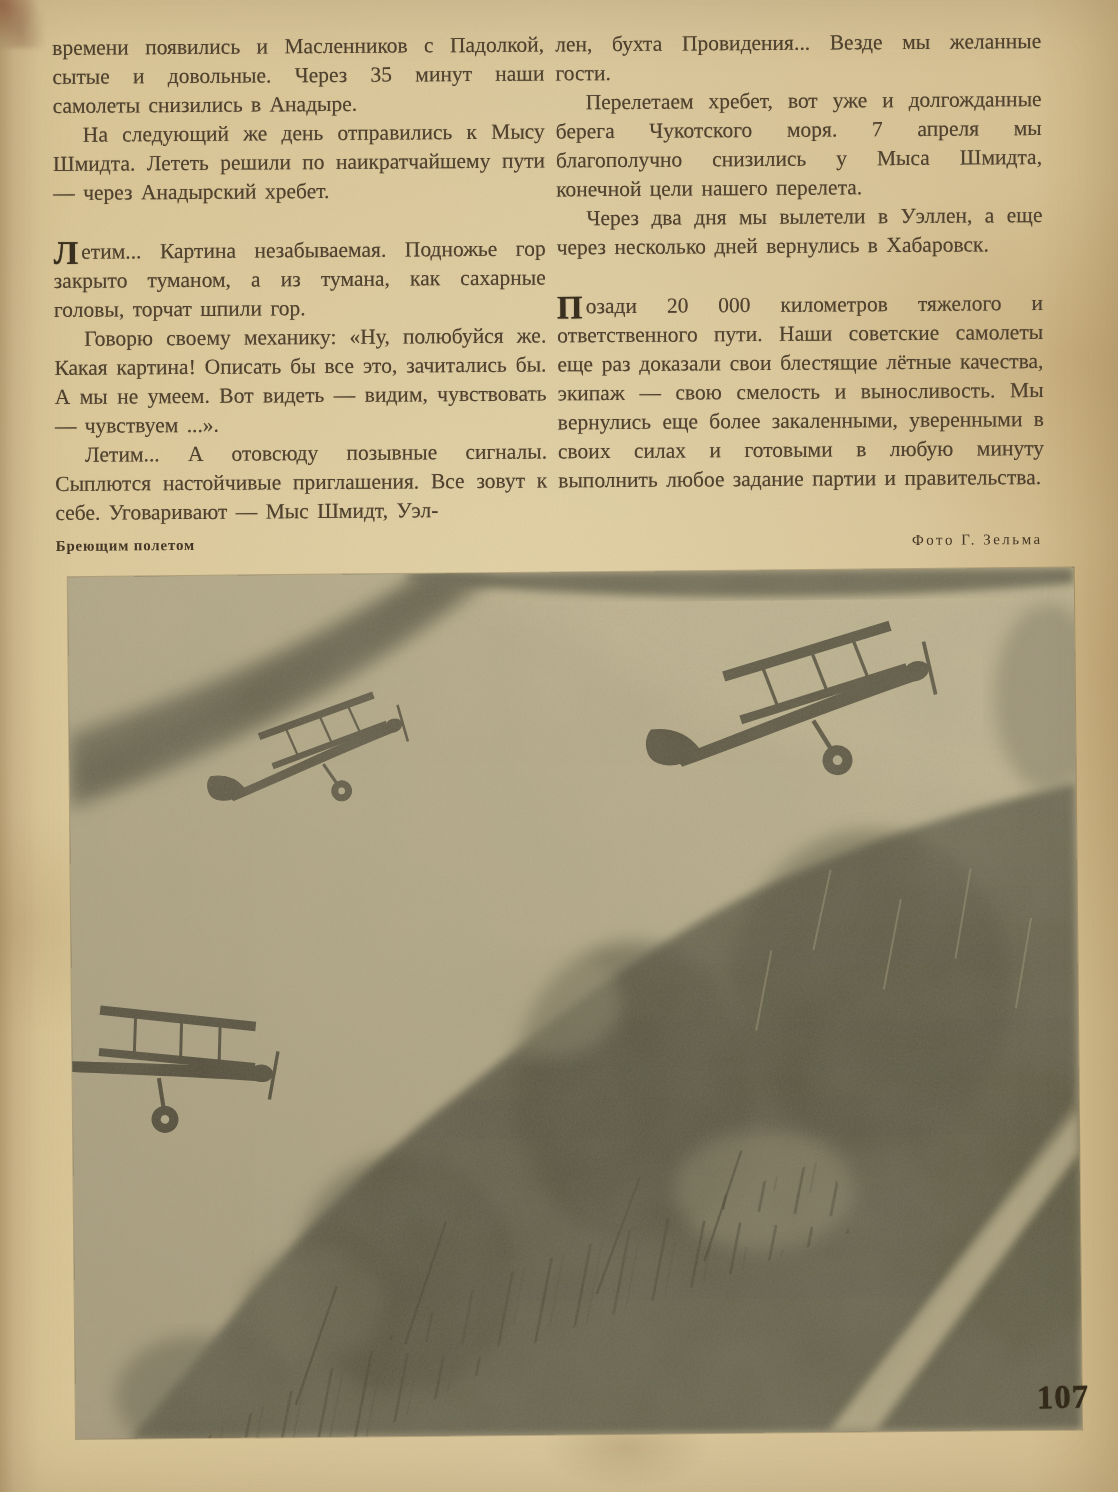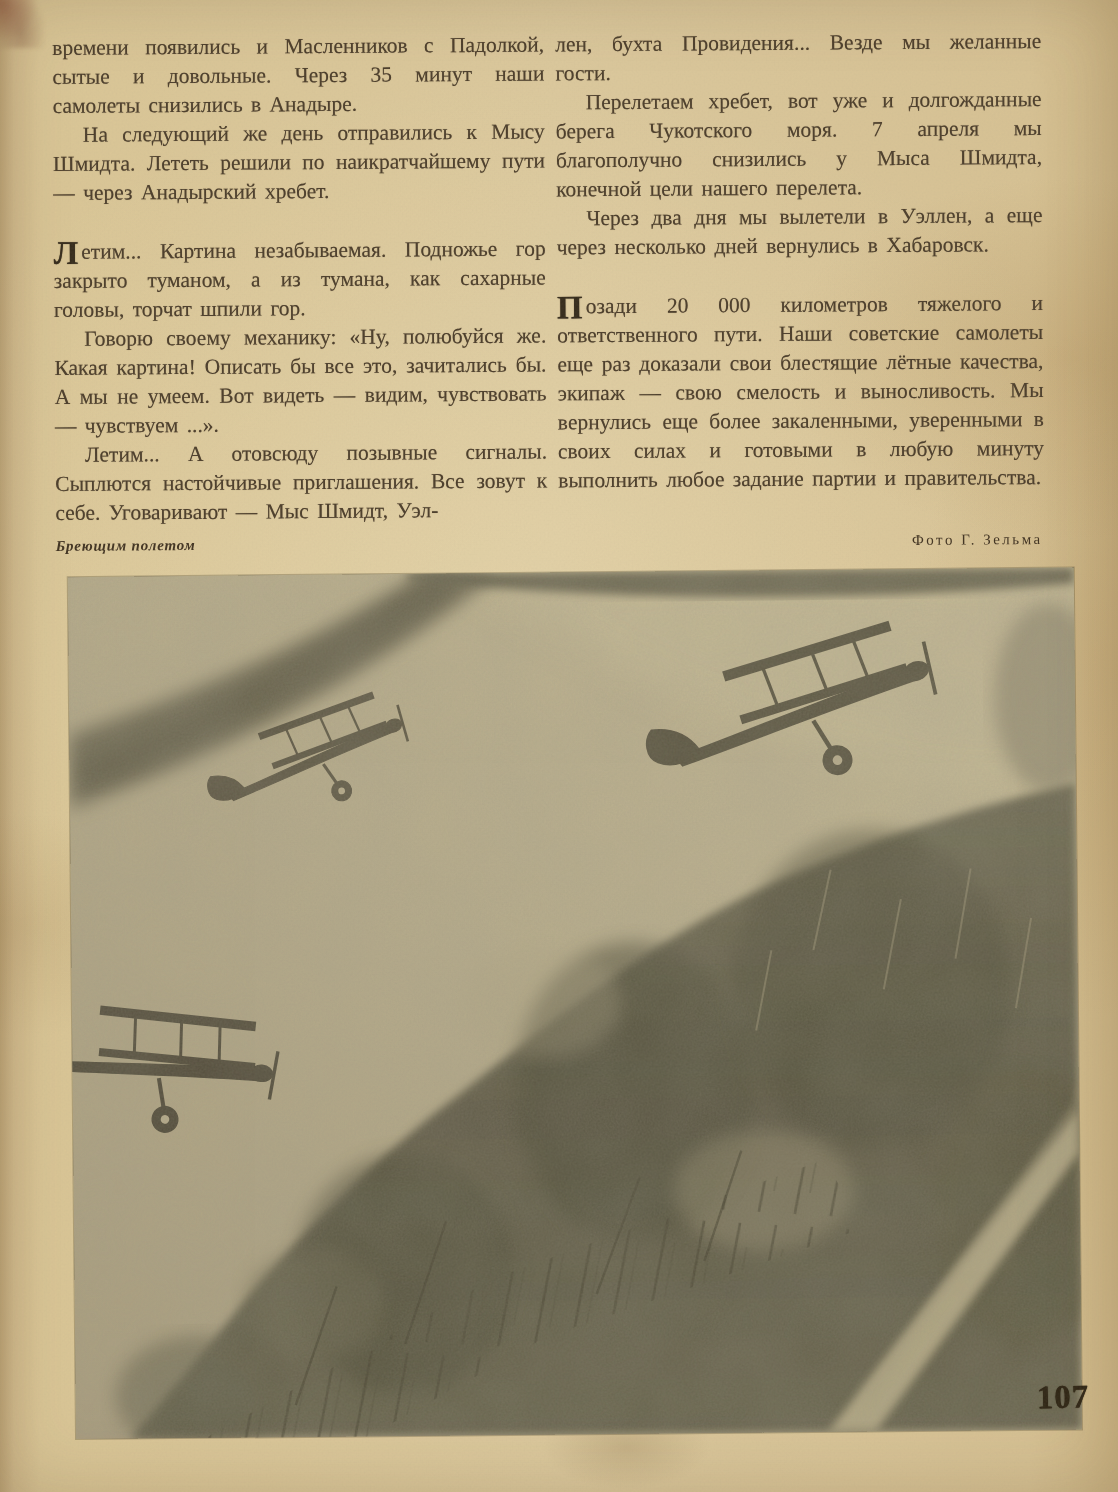--- a/index.html
+++ b/index.html
@@ -26,21 +26,21 @@
   .col p{margin:0;}
   .col p.ind{text-indent:30px;}
   .col p.gap{margin-top:30px;}
   .col-left{left:55px;width:492px;}
   .col-right{left:558px;width:486px;}
   .dropcap{float:left;font-weight:bold;font-size:33px;line-height:26px;padding:2px 3px 0 0;
            color:#33291a;text-shadow:0 0 1px rgba(40,30,15,.8);}
 
   
   .caption-row{position:absolute;left:55px;top:534px;width:987px;height:22px;font-size:15px;color:#3f3120;}
-  .caption-left{position:absolute;left:0;top:0;font-weight:bold;letter-spacing:.8px;font-style:italic;}
+  .caption-left{position:absolute;left:0;top:0;font-weight:bold;letter-spacing:.8px;}
   .caption-right{position:absolute;right:0;top:0;letter-spacing:2.5px;}
 
   
   .photo{position:absolute;left:68px;top:572px;width:1006px;height:862px;
          transform:rotate(-0.15deg);
          box-shadow:inset 0 0 14px rgba(50,42,26,.45), 0 0 0 1px rgba(86,76,52,.35);
          overflow:hidden;background:#b5aa89;}
   .photo svg{display:block;width:100%;height:100%;}
 
   

